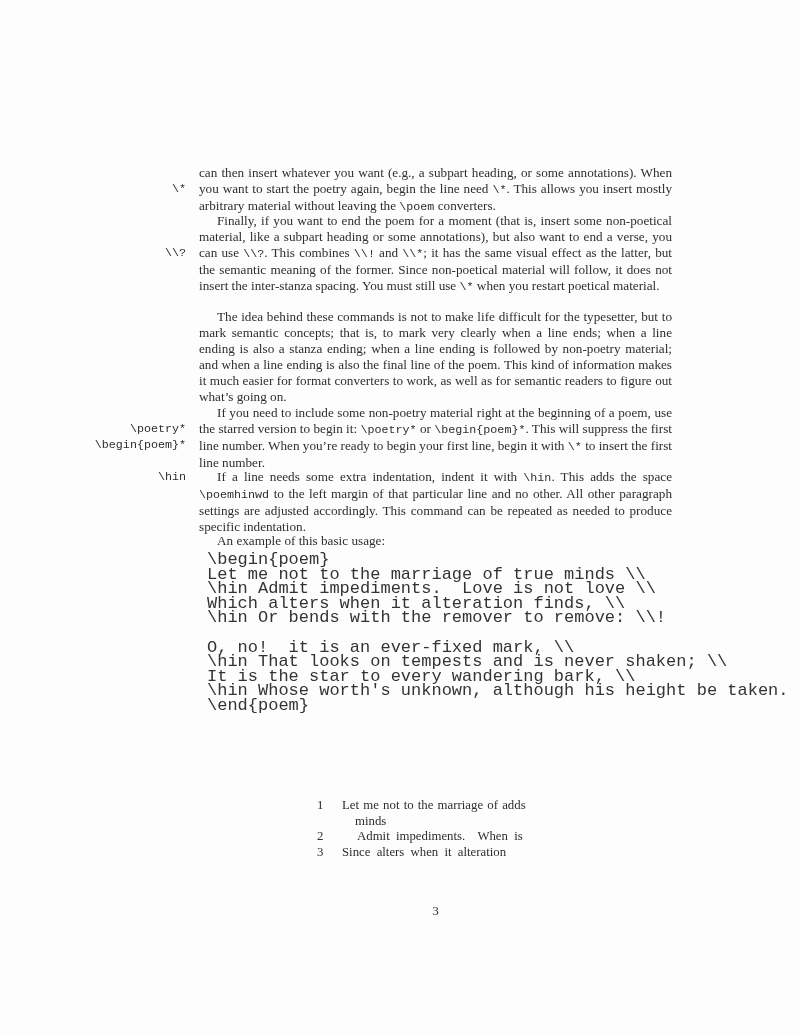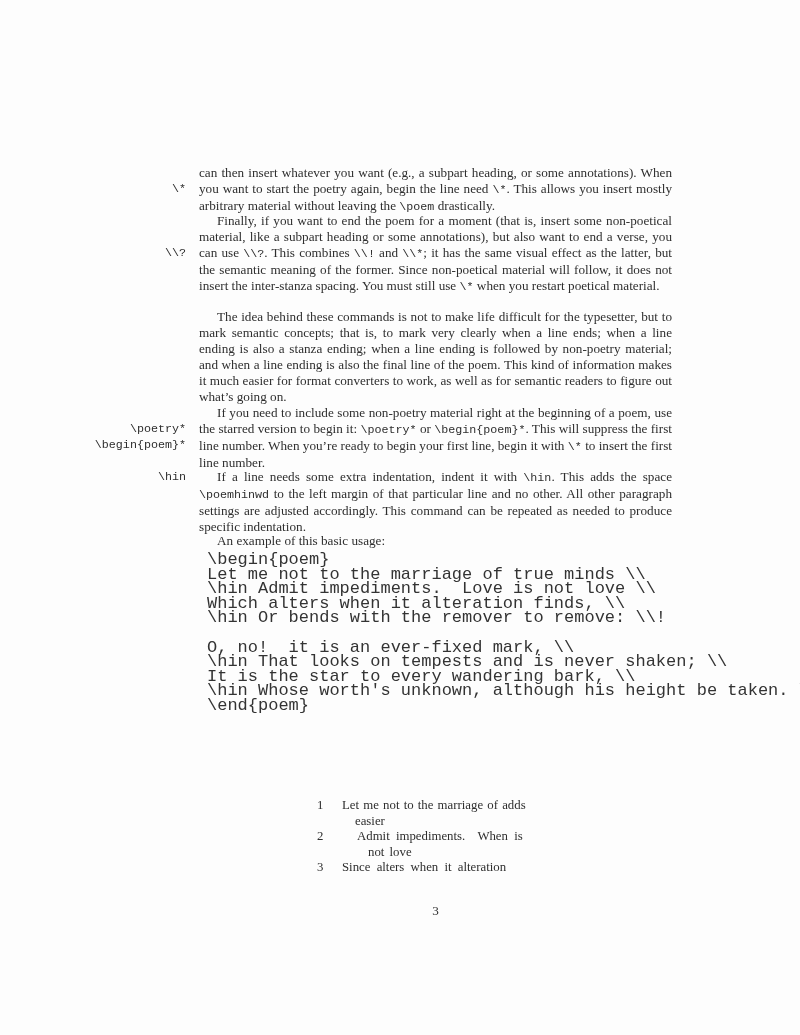--- a/index.html
+++ b/index.html
@@ -72,21 +72,21 @@
 <body>
 
 <div class="page">
 
   <span class="mnote" style="top:181px">\*</span>
   <span class="mnote" style="top:245px">\\?</span>
   <span class="mnote" style="top:421px">\poetry*</span>
   <span class="mnote" style="top:437px">\begin{poem}*</span>
   <span class="mnote" style="top:469px">\hin</span>
 
-  <p class="para noindent" style="top:165px"><span>can then insert whatever you want (e.g., a subpart heading, or some annotations). When you want to start the poetry again, begin the line need </span><span class="seg-code">\*</span><span>. This allows you insert mostly arbitrary material without leaving the </span><span class="seg-code">\poem</span><span> drastically.</span></p>
+  <p class="para noindent" style="top:165px"><span>can then insert whatever you want (e.g., a subpart heading, or some annotations). When you want to start the poetry again, begin the line need </span><span class="seg-code">\*</span><span>. This allows you insert mostly arbitrary material without leaving the </span><span class="seg-code">\poem</span><span> converters.</span></p>
   <p class="para" style="top:213px"><span>Finally, if you want to end the poem for a moment (that is, insert some non-poetical material, like a subpart heading or some annotations), but also want to end a verse, you can use </span><span class="seg-code">\\?</span><span>. This combines </span><span class="seg-code">\\!</span><span> and </span><span class="seg-code">\\*</span><span>; it has the same visual effect as the latter, but the semantic meaning of the former. Since non-poetical material will follow, it does </span><span class="seg-italic">not</span><span> insert the inter-stanza spacing. You must still use </span><span class="seg-code">\*</span><span> when you restart poetical material.</span></p>
   <p class="para" style="top:309px"><span>The idea behind these commands is not to make life difficult for the typesetter, but to mark semantic concepts; that is, to mark very clearly when a line ends; when a line ending is also a stanza ending; when a line ending is followed by non-poetry material; and when a line ending is also the final line of the poem. This kind of information makes it much easier for format converters to work, as well as for semantic readers to figure out what’s going on.</span></p>
   <p class="para" style="top:405px"><span>If you need to include some non-poetry material right at the beginning of a poem, use the starred version to begin it: </span><span class="seg-code">\poetry*</span><span> or </span><span class="seg-code">\begin{poem}*</span><span>. This will suppress the first line number. When you’re ready to begin your first line, begin it with </span><span class="seg-code">\*</span><span> to insert the first line number.</span></p>
   <p class="para" style="top:469px"><span>If a line needs some extra indentation, indent it with </span><span class="seg-code">\hin</span><span>. This adds the space </span><span class="seg-code">\poemhinwd</span><span> to the left margin of that particular line and no other. All other paragraph settings are adjusted accordingly. This command can be repeated as needed to produce specific indentation.</span></p>
   <p class="para" style="top:533px"><span>An example of this basic usage:</span></p>
 
   <pre class="code">\begin{poem}
 Let me not to the marriage of true minds \\
 \hin Admit impediments.  Love is not love \\
 Which alters when it alteration finds, \\
@@ -99,29 +99,25 @@
 \end{poem}</pre>
 
 
   <div class="verse">
     <div class="vrow">
       <span class="vnum">1</span>
       <span class="vtext" style="word-spacing:1px">Let me not to the marriage of adds</span>
     </div>
     <div class="vrow">
       <span class="vnum"></span>
-      <span class="vtext" style="margin-left:13px">easier</span>
+      <span class="vtext" style="margin-left:13px">minds</span>
     </div>
     <div class="vrow">
       <span class="vnum">2</span>
       <span class="vtext" style="margin-left:15px;word-spacing:3px">Admit impediments.  When is</span>
-    </div>
-    <div class="vrow">
-      <span class="vnum"></span>
-      <span class="vtext" style="margin-left:26px;word-spacing:2px">not love</span>
     </div>
     <div class="vrow">
       <span class="vnum">3</span>
       <span class="vtext" style="word-spacing:3px">Since alters when it alteration</span>
     </div>
   </div>
 
   <div class="pagenum">3</div>
 
 </div>

